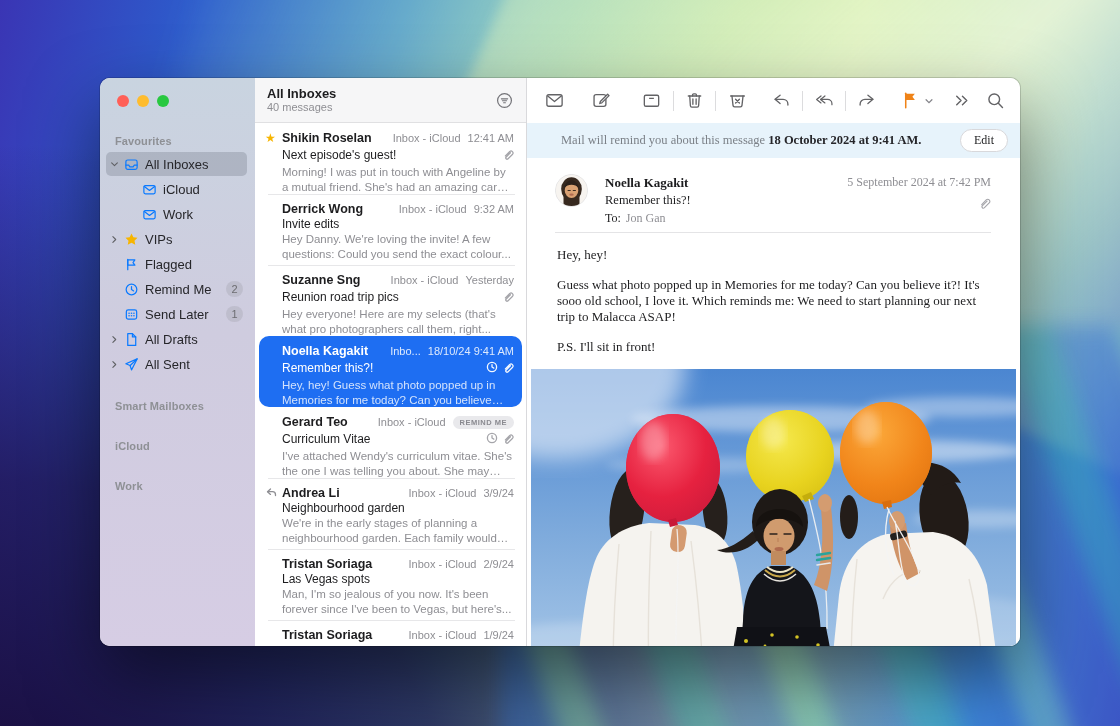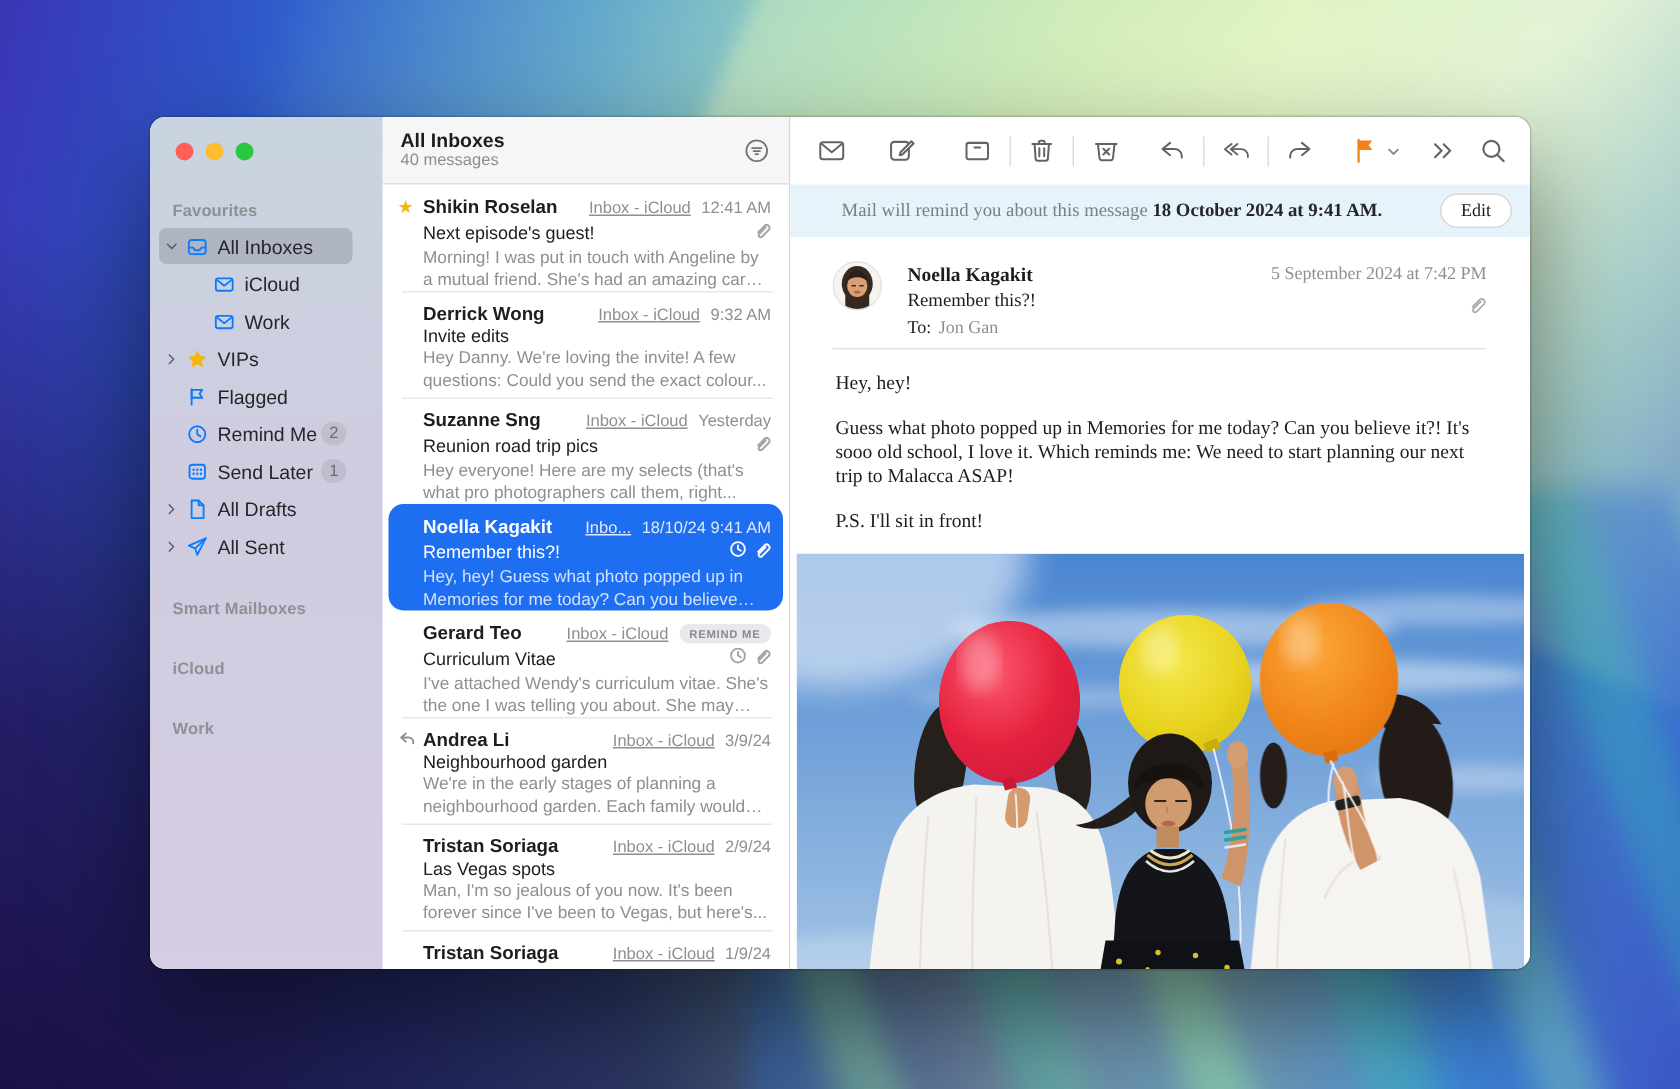--- a/index.html
+++ b/index.html
@@ -37,21 +37,21 @@
     position:absolute; left:100px; top:78px; width:920px; height:568px;
     border-radius:10px; overflow:hidden; display:flex;
     box-shadow:0 30px 70px rgba(0,0,0,.5), 0 0 0 1px rgba(0,0,0,.15);
     background:#fff;
   }
 
   
   .sidebar{
     width:155px; flex:0 0 155px;
     background:linear-gradient(180deg,#c9d4e0 0%,#cfccdf 45%,#d6cde4 100%);
-    padding:16px 12px 0 0; position:relative;
+    padding:16px 0 0 0; position:relative;
   }
   .traffic{ display:flex; gap:8px; padding:1px 0 0 17px; }
   .tl{ width:12px; height:12px; border-radius:50%; }
   .tl-close{ background:#ff5f57; } .tl-min{ background:#febc2e; } .tl-zoom{ background:#28c840; }
   .sb-nav{ margin-top:18px; }
   .sec-title{ font-size:11px; font-weight:bold; color:#8e9095; padding:10px 0 4px 15px; letter-spacing:.1px; }
   .sec-title.gap{ margin-top:14px; }
   .sb-row{
     display:flex; align-items:center; height:24px; margin:1px 8px 1px 6px;
     padding-left:2px; border-radius:5px; font-size:13px; color:#26262a; cursor:default;
@@ -89,21 +89,21 @@
     background:#1e6ef2; border-radius:10px; margin:0 4px; padding:8px 8px 0 6px; height:71px;
     color:#fff;
   }
   .gutter{ width:17px; flex:0 0 17px; padding-top:1px; font-size:11px; display:flex; justify-content:flex-start; }
   .gutter .star{ color:#f7b500; font-size:12px; line-height:13px; }
   .gutter svg{ width:12px; height:12px; color:#8e8e93; }
   .msg-main{ flex:1; min-width:0; }
   .l1{ display:flex; align-items:baseline; }
   .sender{ font-size:12.5px; font-weight:bold; color:#1d1d1f; flex:1; white-space:nowrap; overflow:hidden; text-overflow:ellipsis; }
   .l1-meta{ font-size:11px; color:#8e8e93; white-space:nowrap; margin-left:6px; }
-  .l1-meta .mbx{ margin-right:7px;text-decoration:underline; }
+  .l1-meta .mbx{ margin-right:7px; }
   .remind-pill{
     font-size:7.5px; font-weight:bold; letter-spacing:.5px; color:#8a8a90;
     background:#e9e9ec; border-radius:8px; padding:2px 7px; vertical-align:1px;
   }
   .l2{ display:flex; align-items:center; margin-top:1px; }
   .subject{ font-size:12px; color:#1d1d1f; flex:1; white-space:nowrap; overflow:hidden; }
   .l2-icons{ display:flex; gap:4px; color:#a5a5aa; }
   .l2-icons svg{ width:12px; height:12px; }
   .preview{
     font-size:11.5px; color:#8e8e93; line-height:15px; margin-top:1px;

